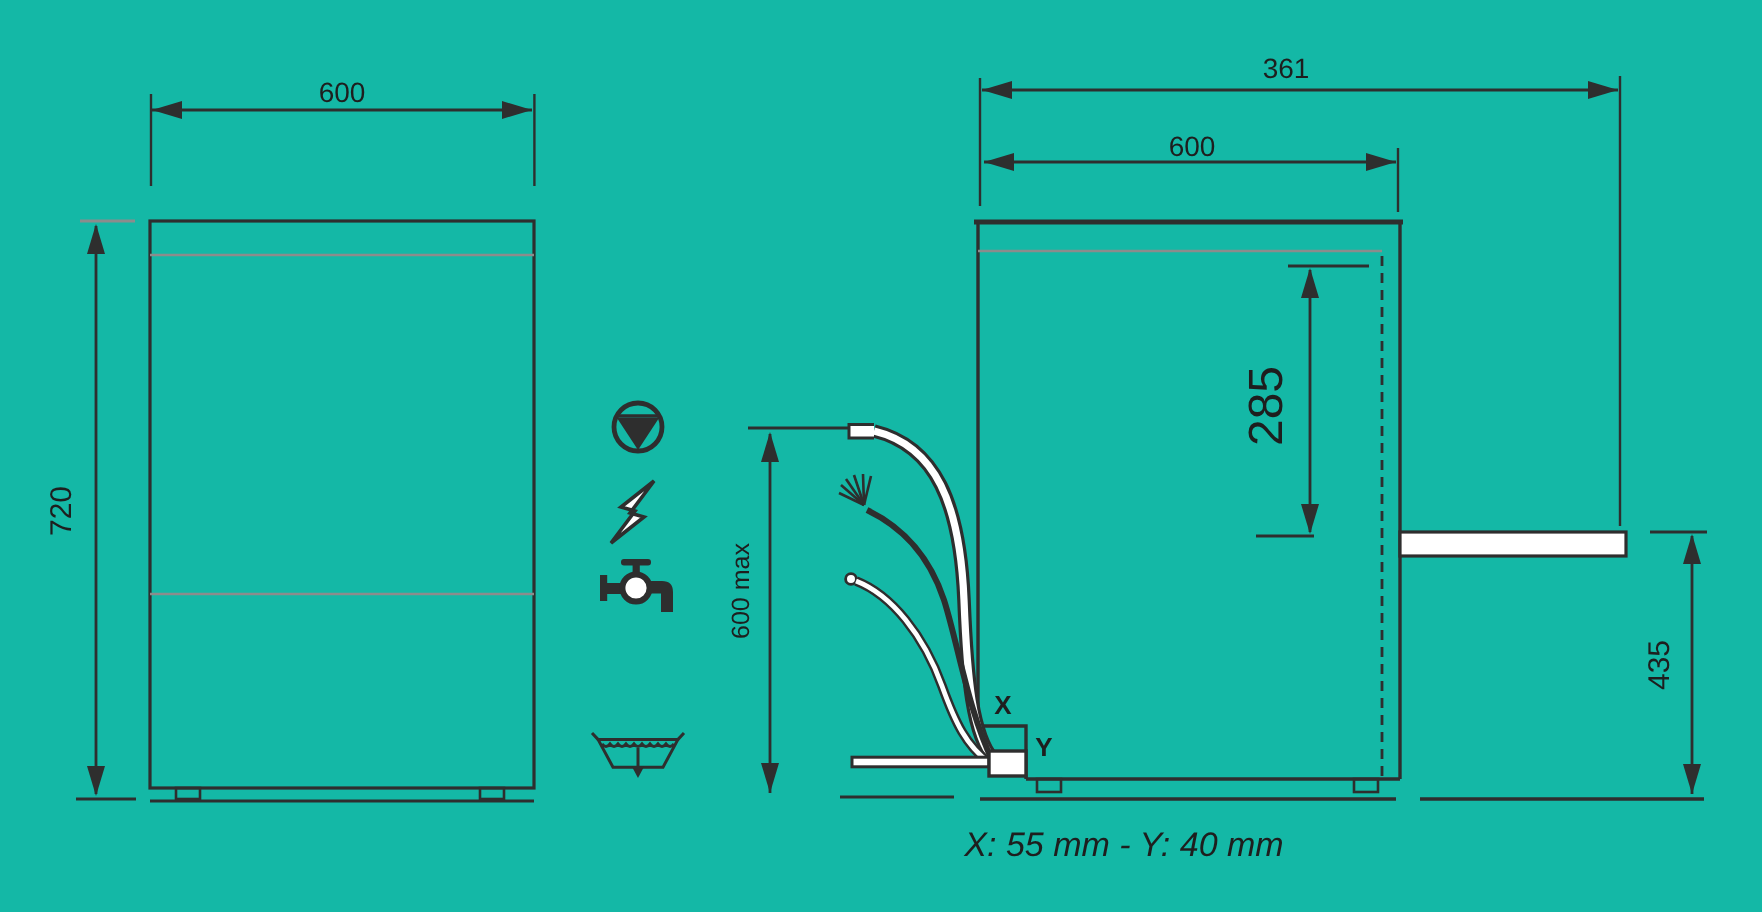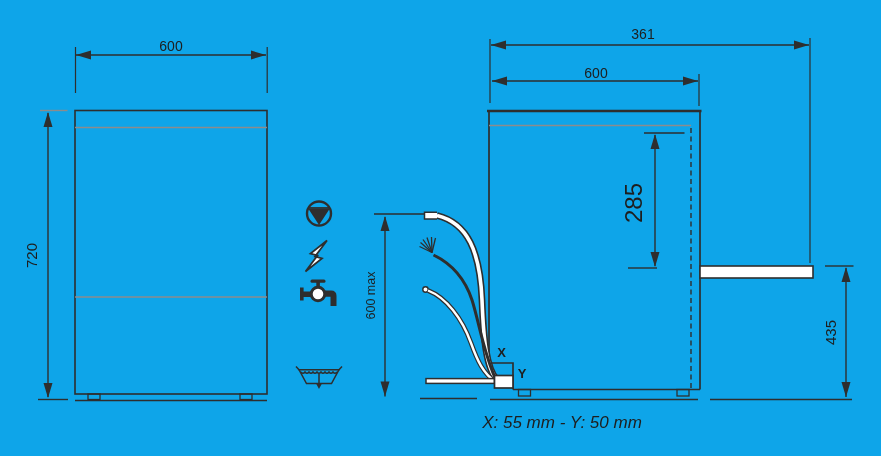--- a/index.html
+++ b/index.html
@@ -1,19 +1,19 @@
 <!DOCTYPE html>
 <html><head>
 <meta charset="utf-8">
 <style>
   html,body{margin:0;padding:0;background:#ffffff;}
   .stage{
     position:relative;
     width:881px;height:456px;
-    background:#0ea5e9;
+    background:#14b8a6;
     font-family:"Liberation Sans", sans-serif;
     color:#1e1e1e;
     overflow:hidden;
   }
   .stage svg{position:absolute;left:0;top:0;}
   .lbl{
     position:absolute;
     display:flex;align-items:center;justify-content:center;
     font-size:14px;line-height:1;color:#1e1e1e;
     white-space:nowrap;letter-spacing:0px;
@@ -174,15 +174,15 @@
   <div class="lbl rot lbl-285" style="left:605px;top:191px;width:58px;height:24px;">285</div>
 
   <div class="lbl rot lbl-435" style="left:808px;top:324.5px;width:44px;height:15px;">435</div>
 
   <div class="lbl rot lbl-600max" style="left:338.5px;top:287.5px;width:64px;height:15px;">600 max</div>
 
   <div class="lbl lbl-xy" style="left:491.5px;top:345px;width:20px;height:15px;">X</div>
 
   <div class="lbl lbl-xy" style="left:512px;top:366px;width:20px;height:15px;">Y</div>
 
-  <div class="lbl caption" style="left:452px;top:411px;width:220px;height:22px;">X: 55 mm - Y: 50 mm</div>
+  <div class="lbl caption" style="left:452px;top:411px;width:220px;height:22px;">X: 55 mm - Y: 40 mm</div>
 
 </div>
 
 </body></html>

